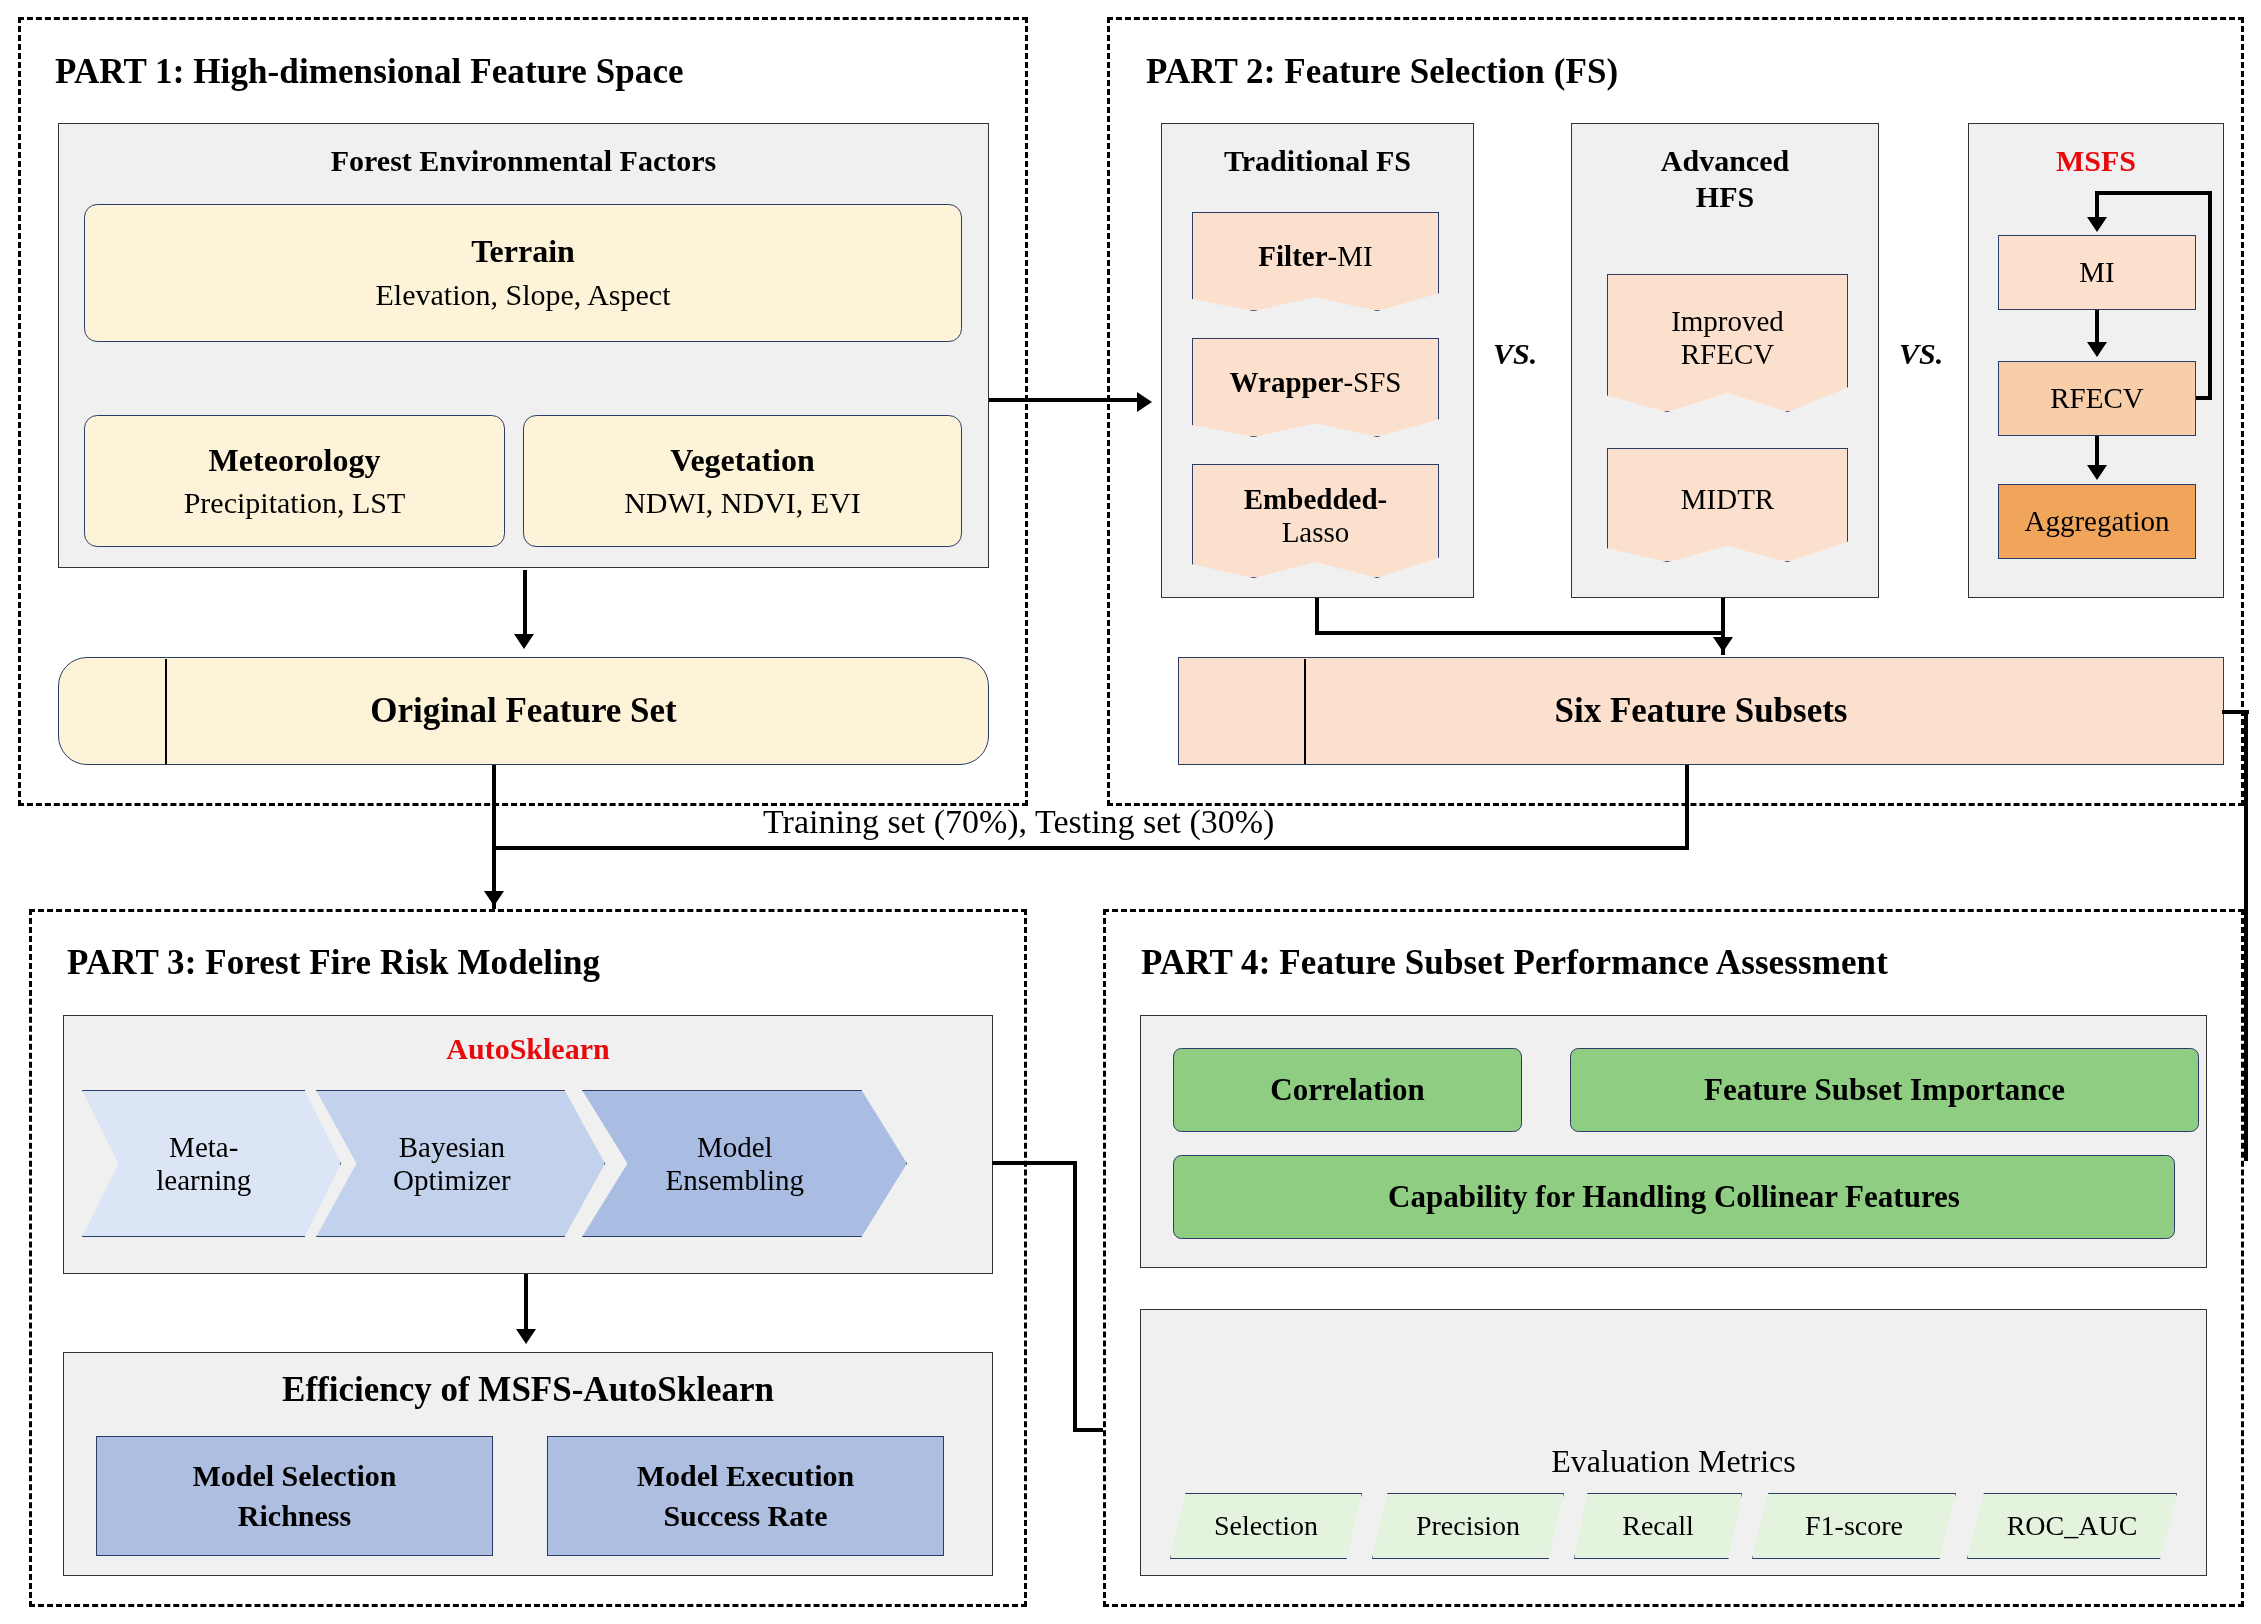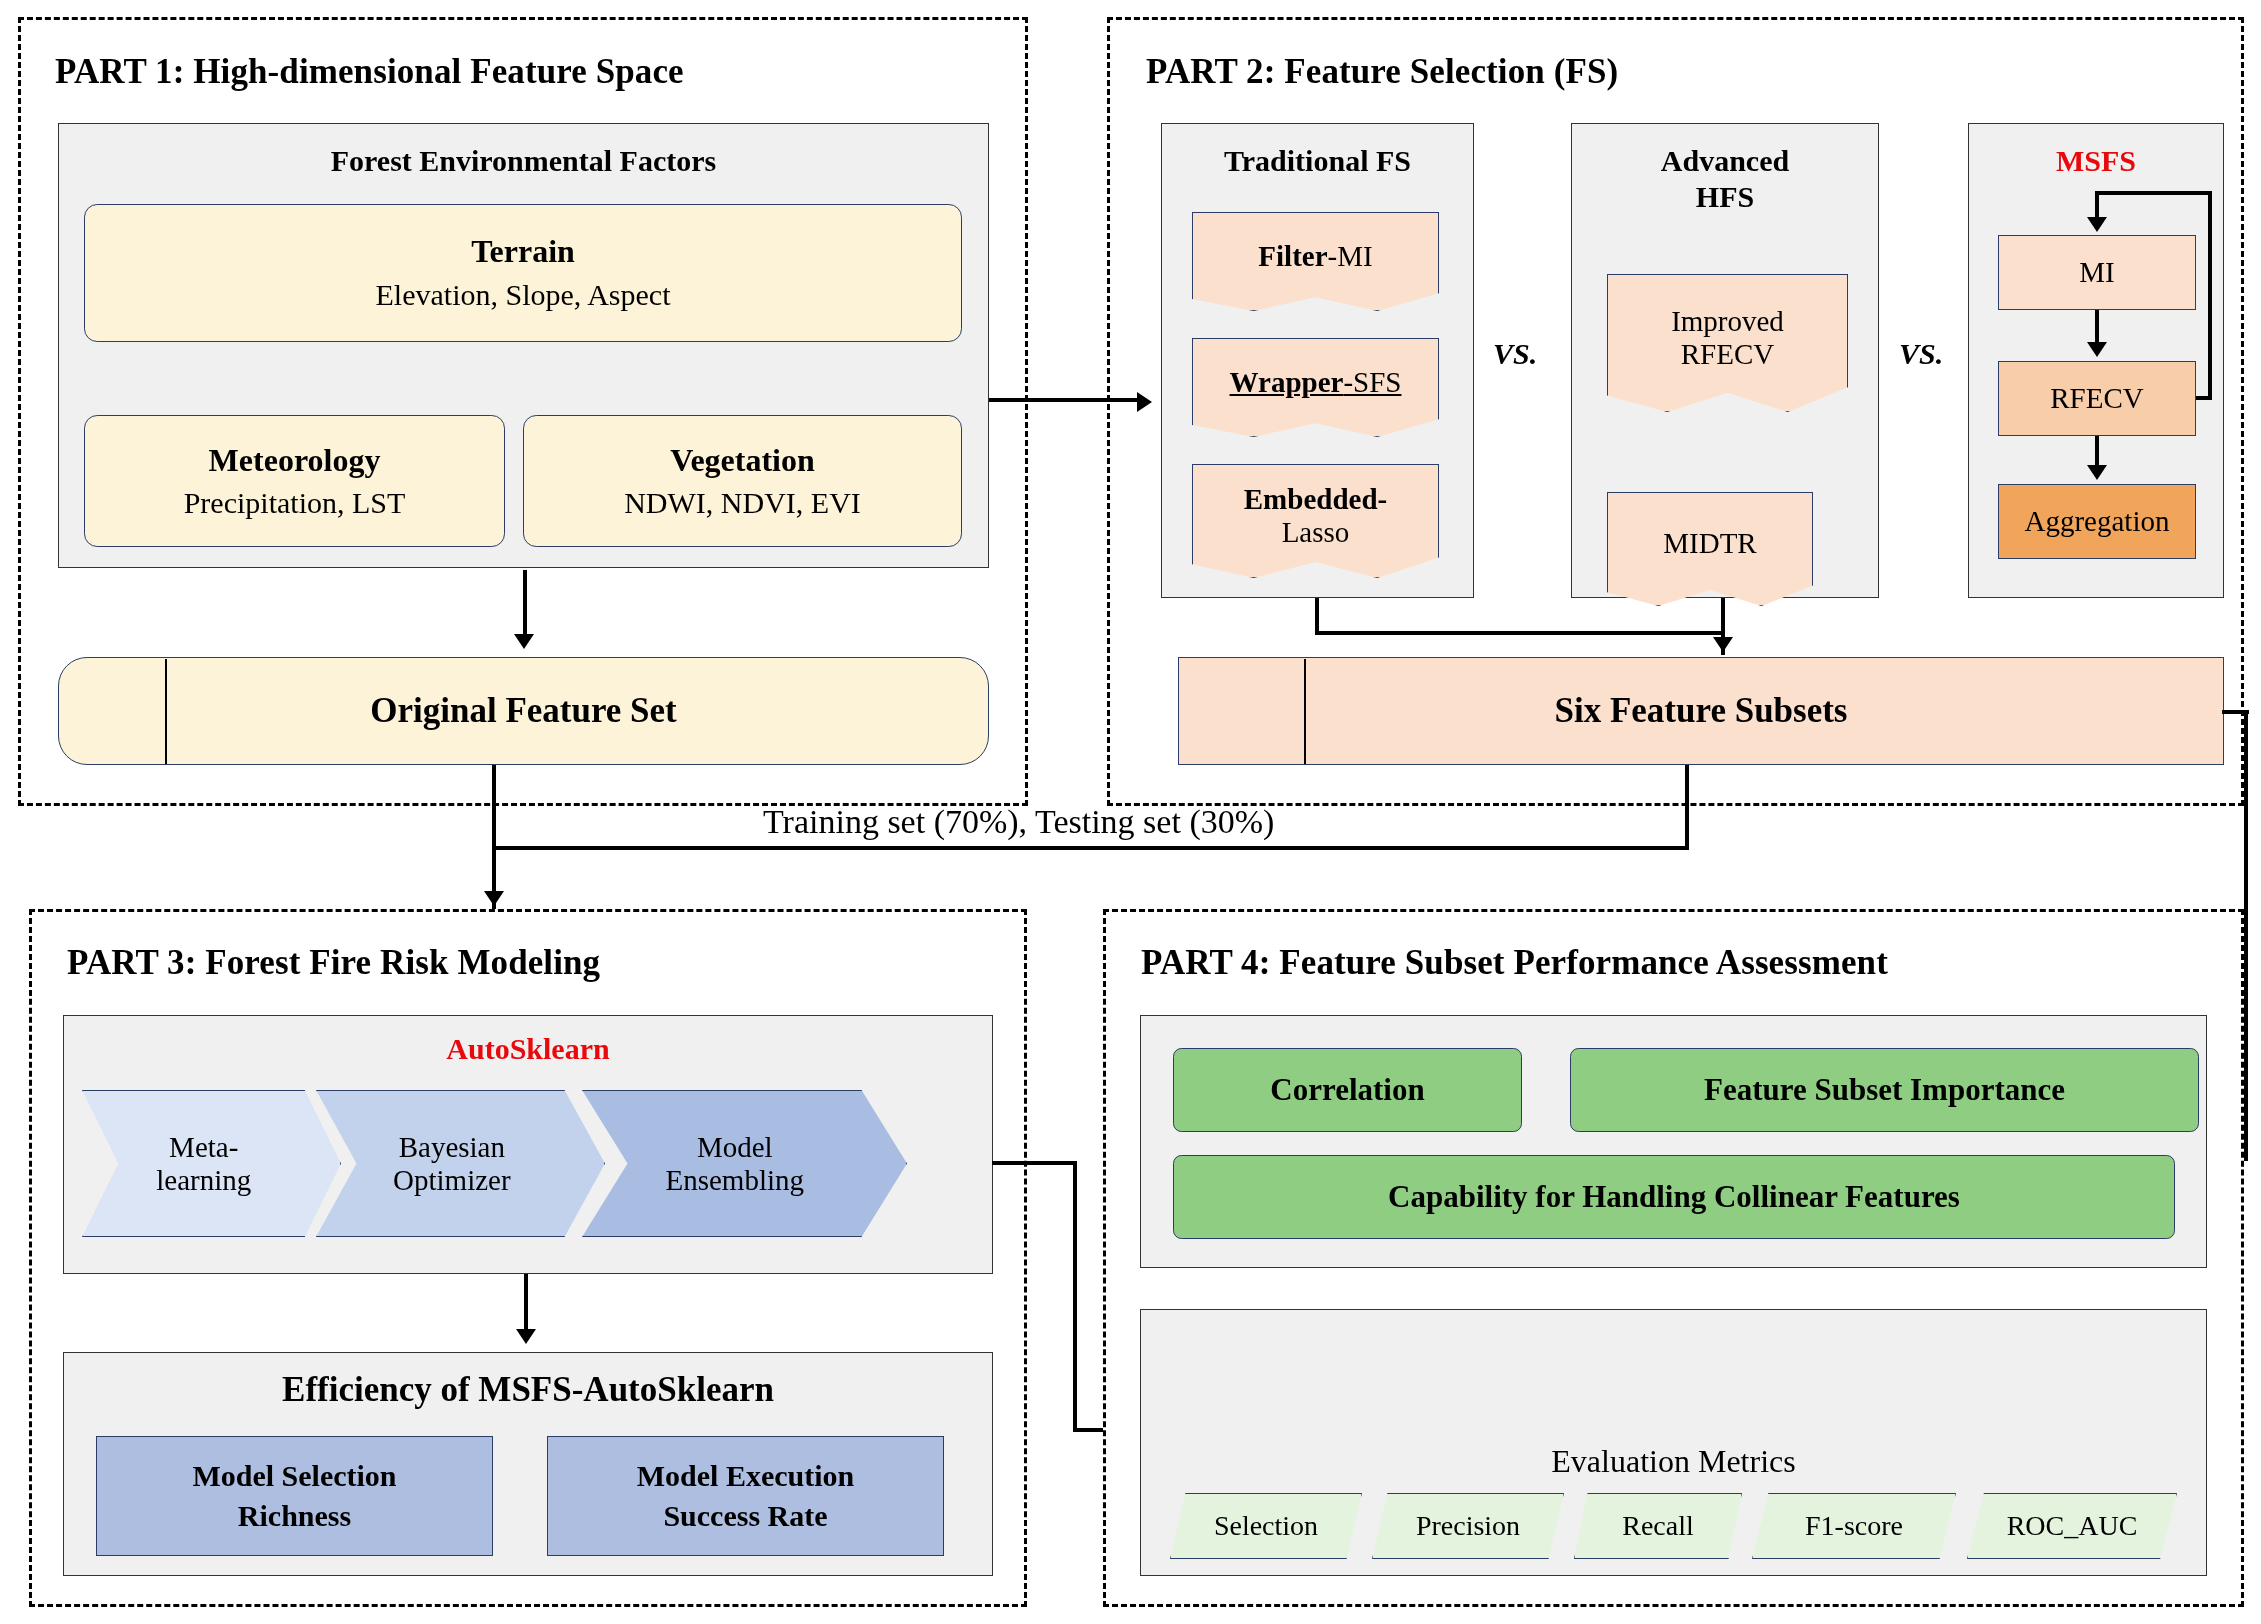--- a/index.html
+++ b/index.html
@@ -166,21 +166,21 @@
   <div class="panel-title" style="left:1161px;top:144px;width:313px;">Traditional FS</div>
 
   <div class="wavy" style="left:1192px;top:212px;width:247px;height:99px;">
     <div class="inner"></div>
     <div class="txt" style="font-size:29px;">
       <span class="t-bold">Filter</span><span>-MI</span>
     </div>
   </div>
   <div class="wavy" style="left:1192px;top:338px;width:247px;height:99px;">
     <div class="inner"></div>
-    <div class="txt" style="font-size:29px;text-decoration:underline;">
+    <div class="txt" style="font-size:29px;">
       <span class="t-bold">Wrapper</span><span>-SFS</span>
     </div>
   </div>
   <div class="wavy" style="left:1192px;top:464px;width:247px;height:114px;">
     <div class="inner"></div>
     <div class="txt" style="font-size:29px;">
       <span class="t-bold lbl">Embedded-</span>
       <span class="lbl">Lasso</span>
     </div>
   </div>
@@ -191,21 +191,21 @@
   <div class="panel-title" style="left:1571px;top:144px;width:308px;">Advanced</div>
   <div class="panel-title" style="left:1571px;top:180px;width:308px;">HFS</div>
 
   <div class="wavy" style="left:1607px;top:274px;width:241px;height:138px;">
     <div class="inner"></div>
     <div class="txt" style="font-size:29px;">
       <span class="lbl">Improved</span>
       <span class="lbl">RFECV</span>
     </div>
   </div>
-  <div class="wavy" style="left:1607px;top:448px;width:206px;height:114px;margin-top:44px;">
+  <div class="wavy" style="left:1607px;top:448px;width:241px;height:114px;">
     <div class="inner"></div>
     <div class="txt" style="font-size:29px;">
       <span class="lbl">MIDTR</span>
     </div>
   </div>
 
   <div class="vs" style="left:1899px;top:337px;">VS.</div>
 
   <div class="panel" style="left:1968px;top:123px;width:256px;height:475px;"></div>
   <div class="panel-title redttl" style="left:1968px;top:144px;width:256px;">MSFS</div>

